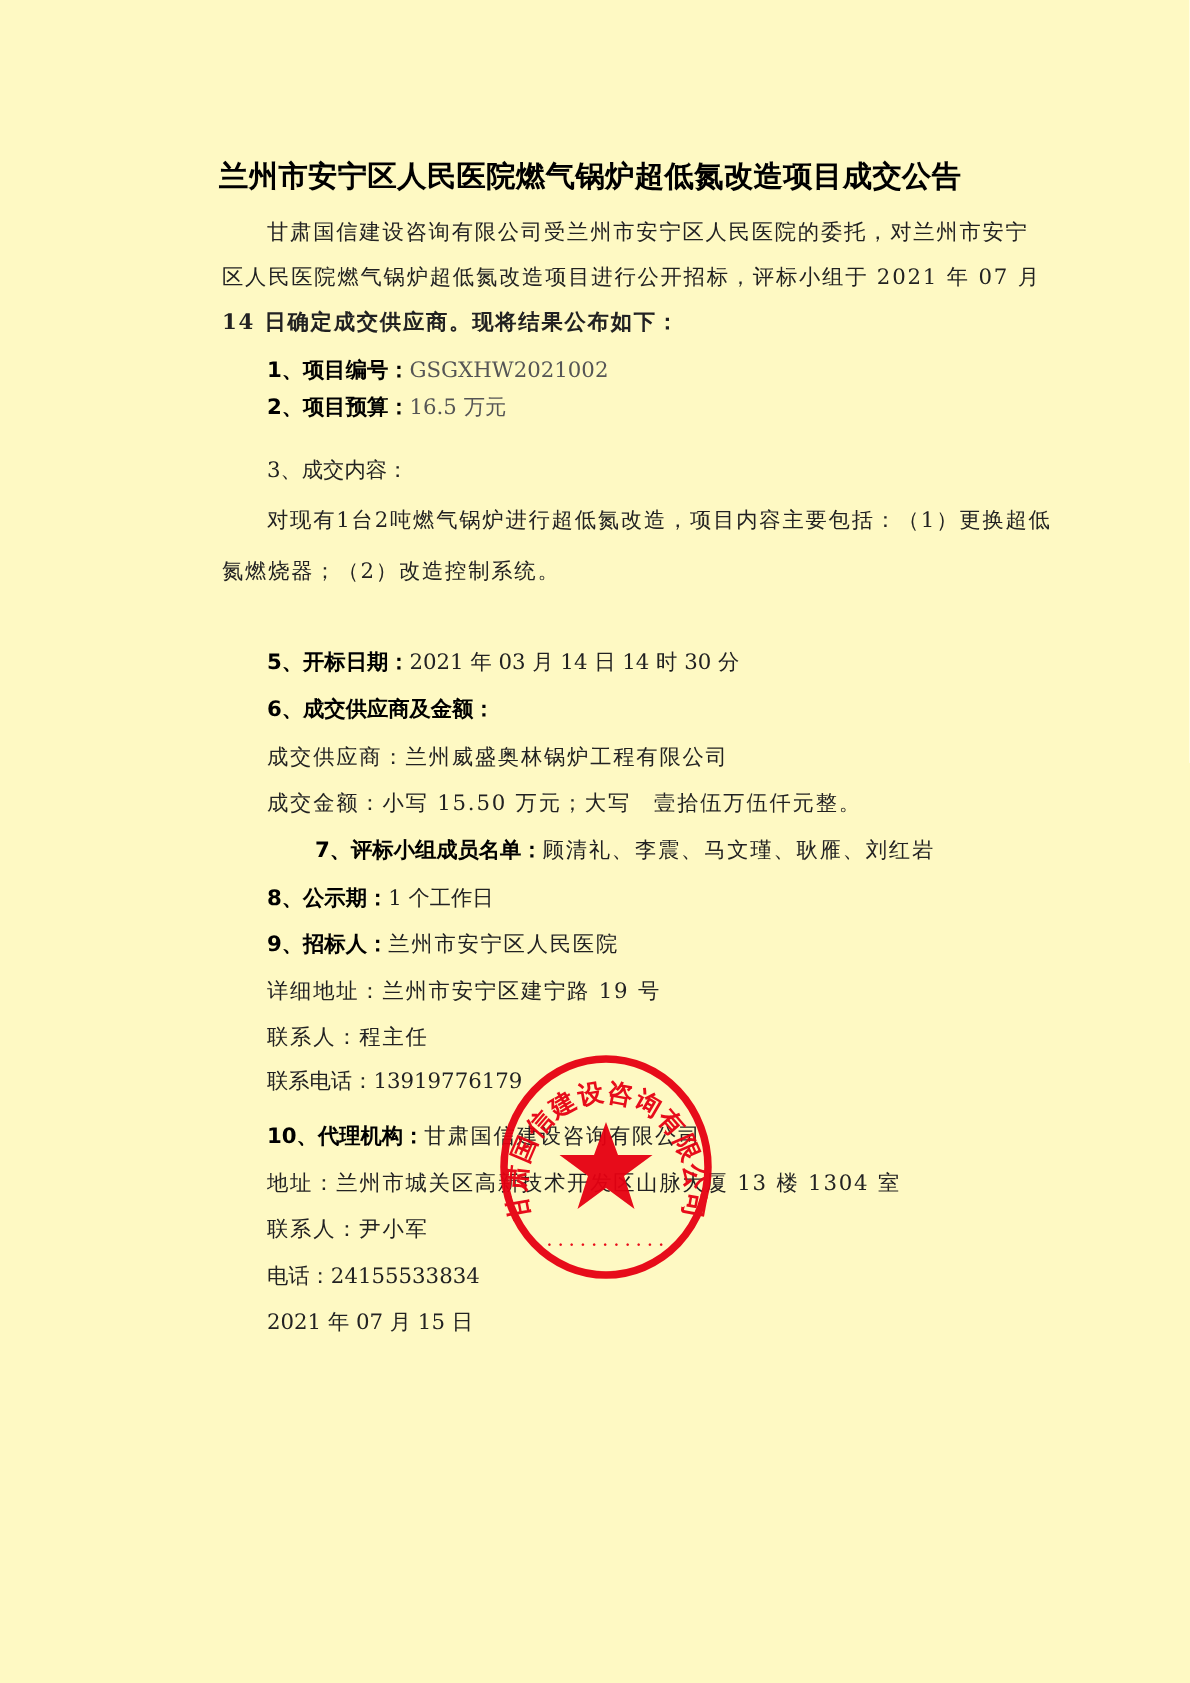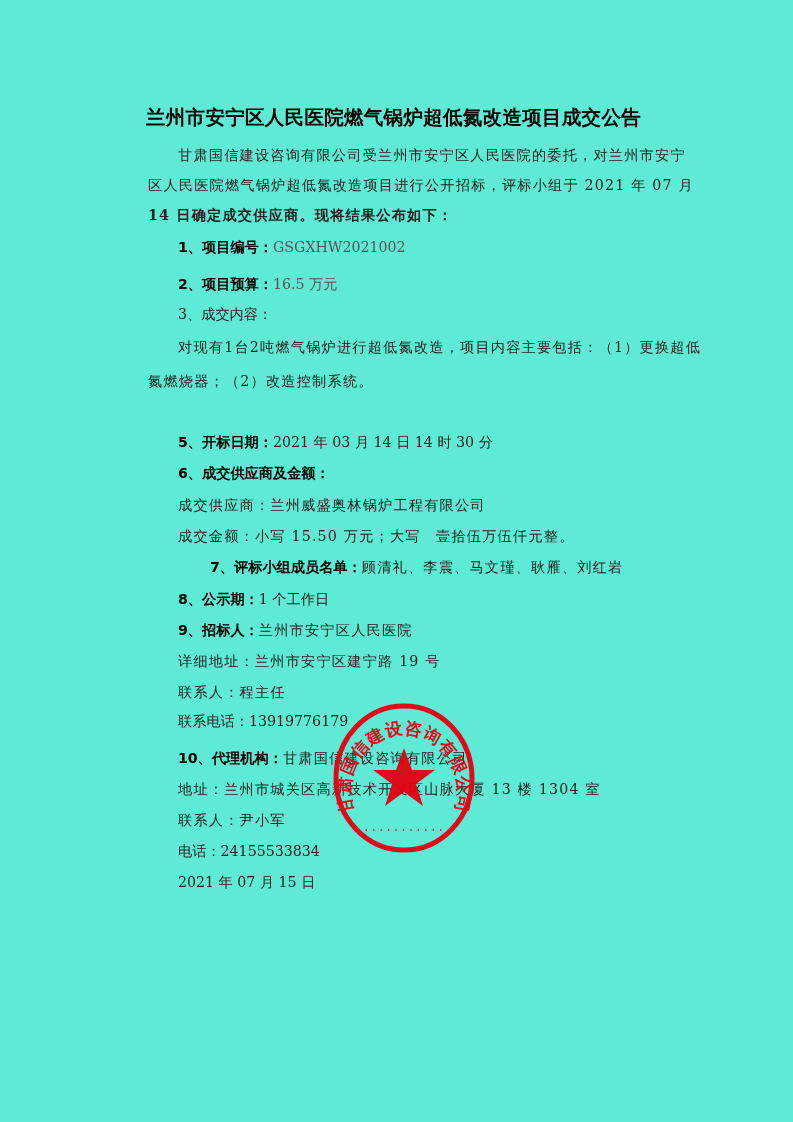--- a/index.html
+++ b/index.html
@@ -12,21 +12,21 @@
       height: 1122px;
       position: relative;
       overflow: hidden;
       font-family: "DejaVu Serif", "Liberation Serif", serif;
       color: #1a1a1a;
     }
     .page {
       position: absolute;
       left: 0; top: 0;
       width: 793px; height: 1122px;
-      background: #5eead4;
+      background: #fef9c3;
     }
     .title {
       position: absolute;
       left: 146px;
       top: 104px;
       width: 506px;
       font-family: "DejaVu Sans", "Liberation Sans", sans-serif;
       font-weight: bold;
       font-size: 19.5px;
       letter-spacing: 0.3px;
@@ -67,21 +67,21 @@
   <div class="title">兰州市安宁区人民医院燃气锅炉超低氮改造项目成交公告</div>
 
   <div class="line indent spaced" style="top:145px;">甘肃国信建设咨询有限公司受兰州市安宁区人民医院的委托，对兰州市安宁</div>
   <div class="line spaced" style="top:175px;">区人民医院燃气锅炉超低氮改造项目进行公开招标，评标小组于 2021 年 07 月</div>
   <div class="line spaced" style="top:205px;font-weight:bold;">14 日确定成交供应商。现将结果公布如下：</div>
 
   <div class="line indent" style="top:237px;">
     <span class="lbl">1、项目编号：</span><span class="gray">GSGXHW2021002</span>
   </div>
 
-  <div class="line indent" style="top:274px;">
+  <div class="line indent" style="top:262px;">
     <span class="lbl">2、项目预算：</span><span class="gray">16.5 万元</span>
   </div>
 
   <div class="line indent" style="top:304px;">
     <span>3、成交内容：</span>
   </div>
 
   <div class="line indent spaced" style="top:337px;">对现有1台2吨燃气锅炉进行超低氮改造，项目内容主要包括：（1）更换超低</div>
   <div class="line spaced" style="top:371px;">氮燃烧器；（2）改造控制系统。</div>
 

